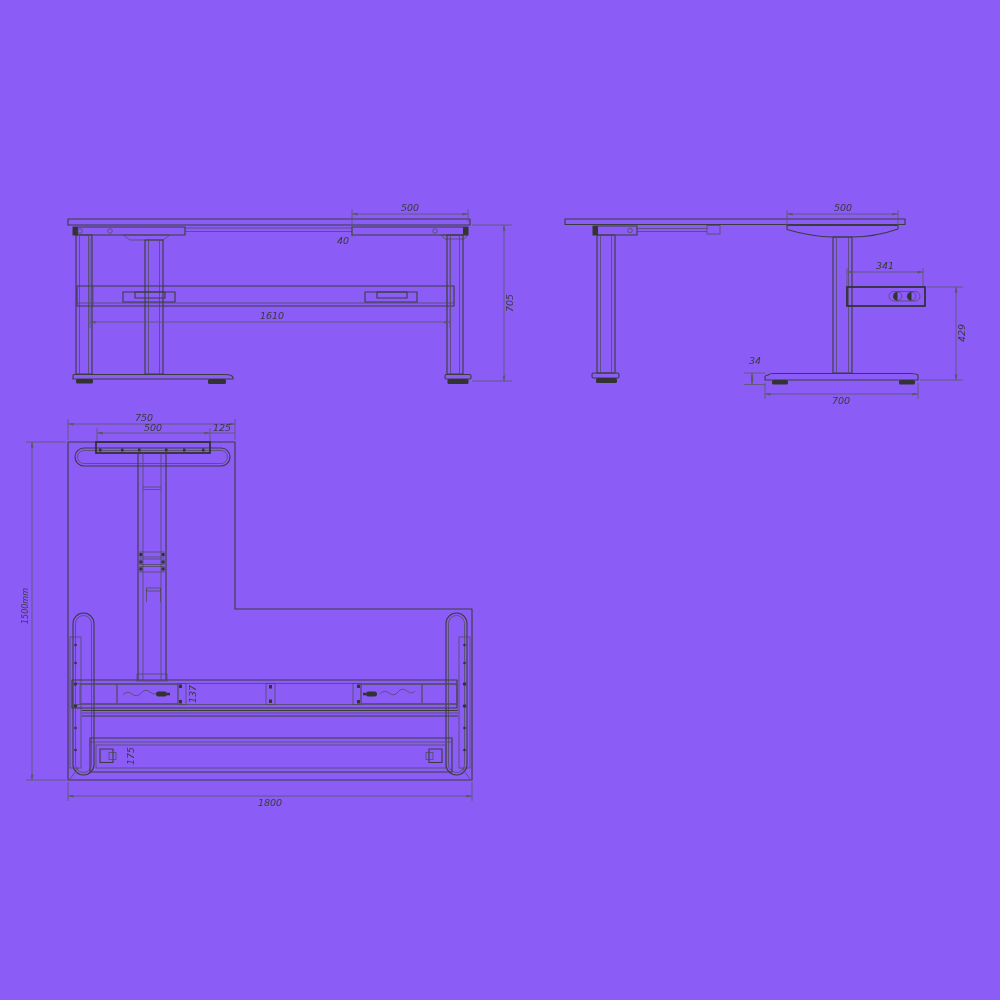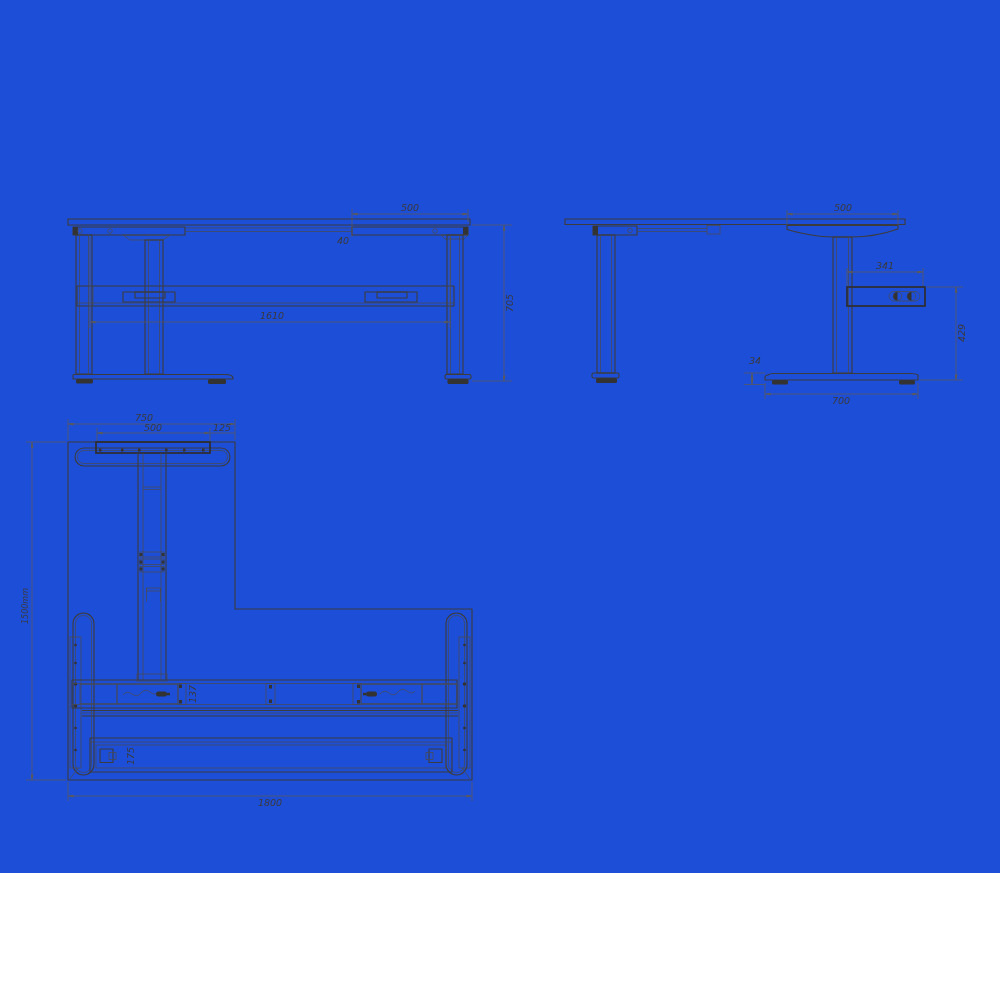--- a/index.html
+++ b/index.html
@@ -1,16 +1,16 @@
 <!DOCTYPE html>
 <html><head>
 <meta charset="utf-8">
 <style>
   html,body{margin:0;padding:0;background:#ffffff;}
-  .page{position:relative;width:1000px;height:873px;background:#1d4ed8;overflow:hidden;
+  .page{position:relative;width:1000px;height:1000px;background:#8b5cf6;overflow:hidden;
         font-family:"DejaVu Sans",sans-serif;}
   svg{display:block;}
   .geo{fill:none;stroke:#3c3c3c;stroke-width:1.1;stroke-linejoin:round;stroke-linecap:butt;}
   .geo-thin{fill:none;stroke:#4a4a4a;stroke-width:0.7;}
   .geo-bold{fill:none;stroke:#2e2e2e;stroke-width:1.7;}
   .dark{fill:#333333;stroke:none;}
   .dim{fill:none;stroke:#5a5a5a;stroke-width:0.75;}
   .dim-label{font-family:"DejaVu Sans",sans-serif;font-style:italic;font-size:9.5px;
              fill:#3a3a3a;text-anchor:middle;}
   .dim-label.sm{font-size:8px;}

